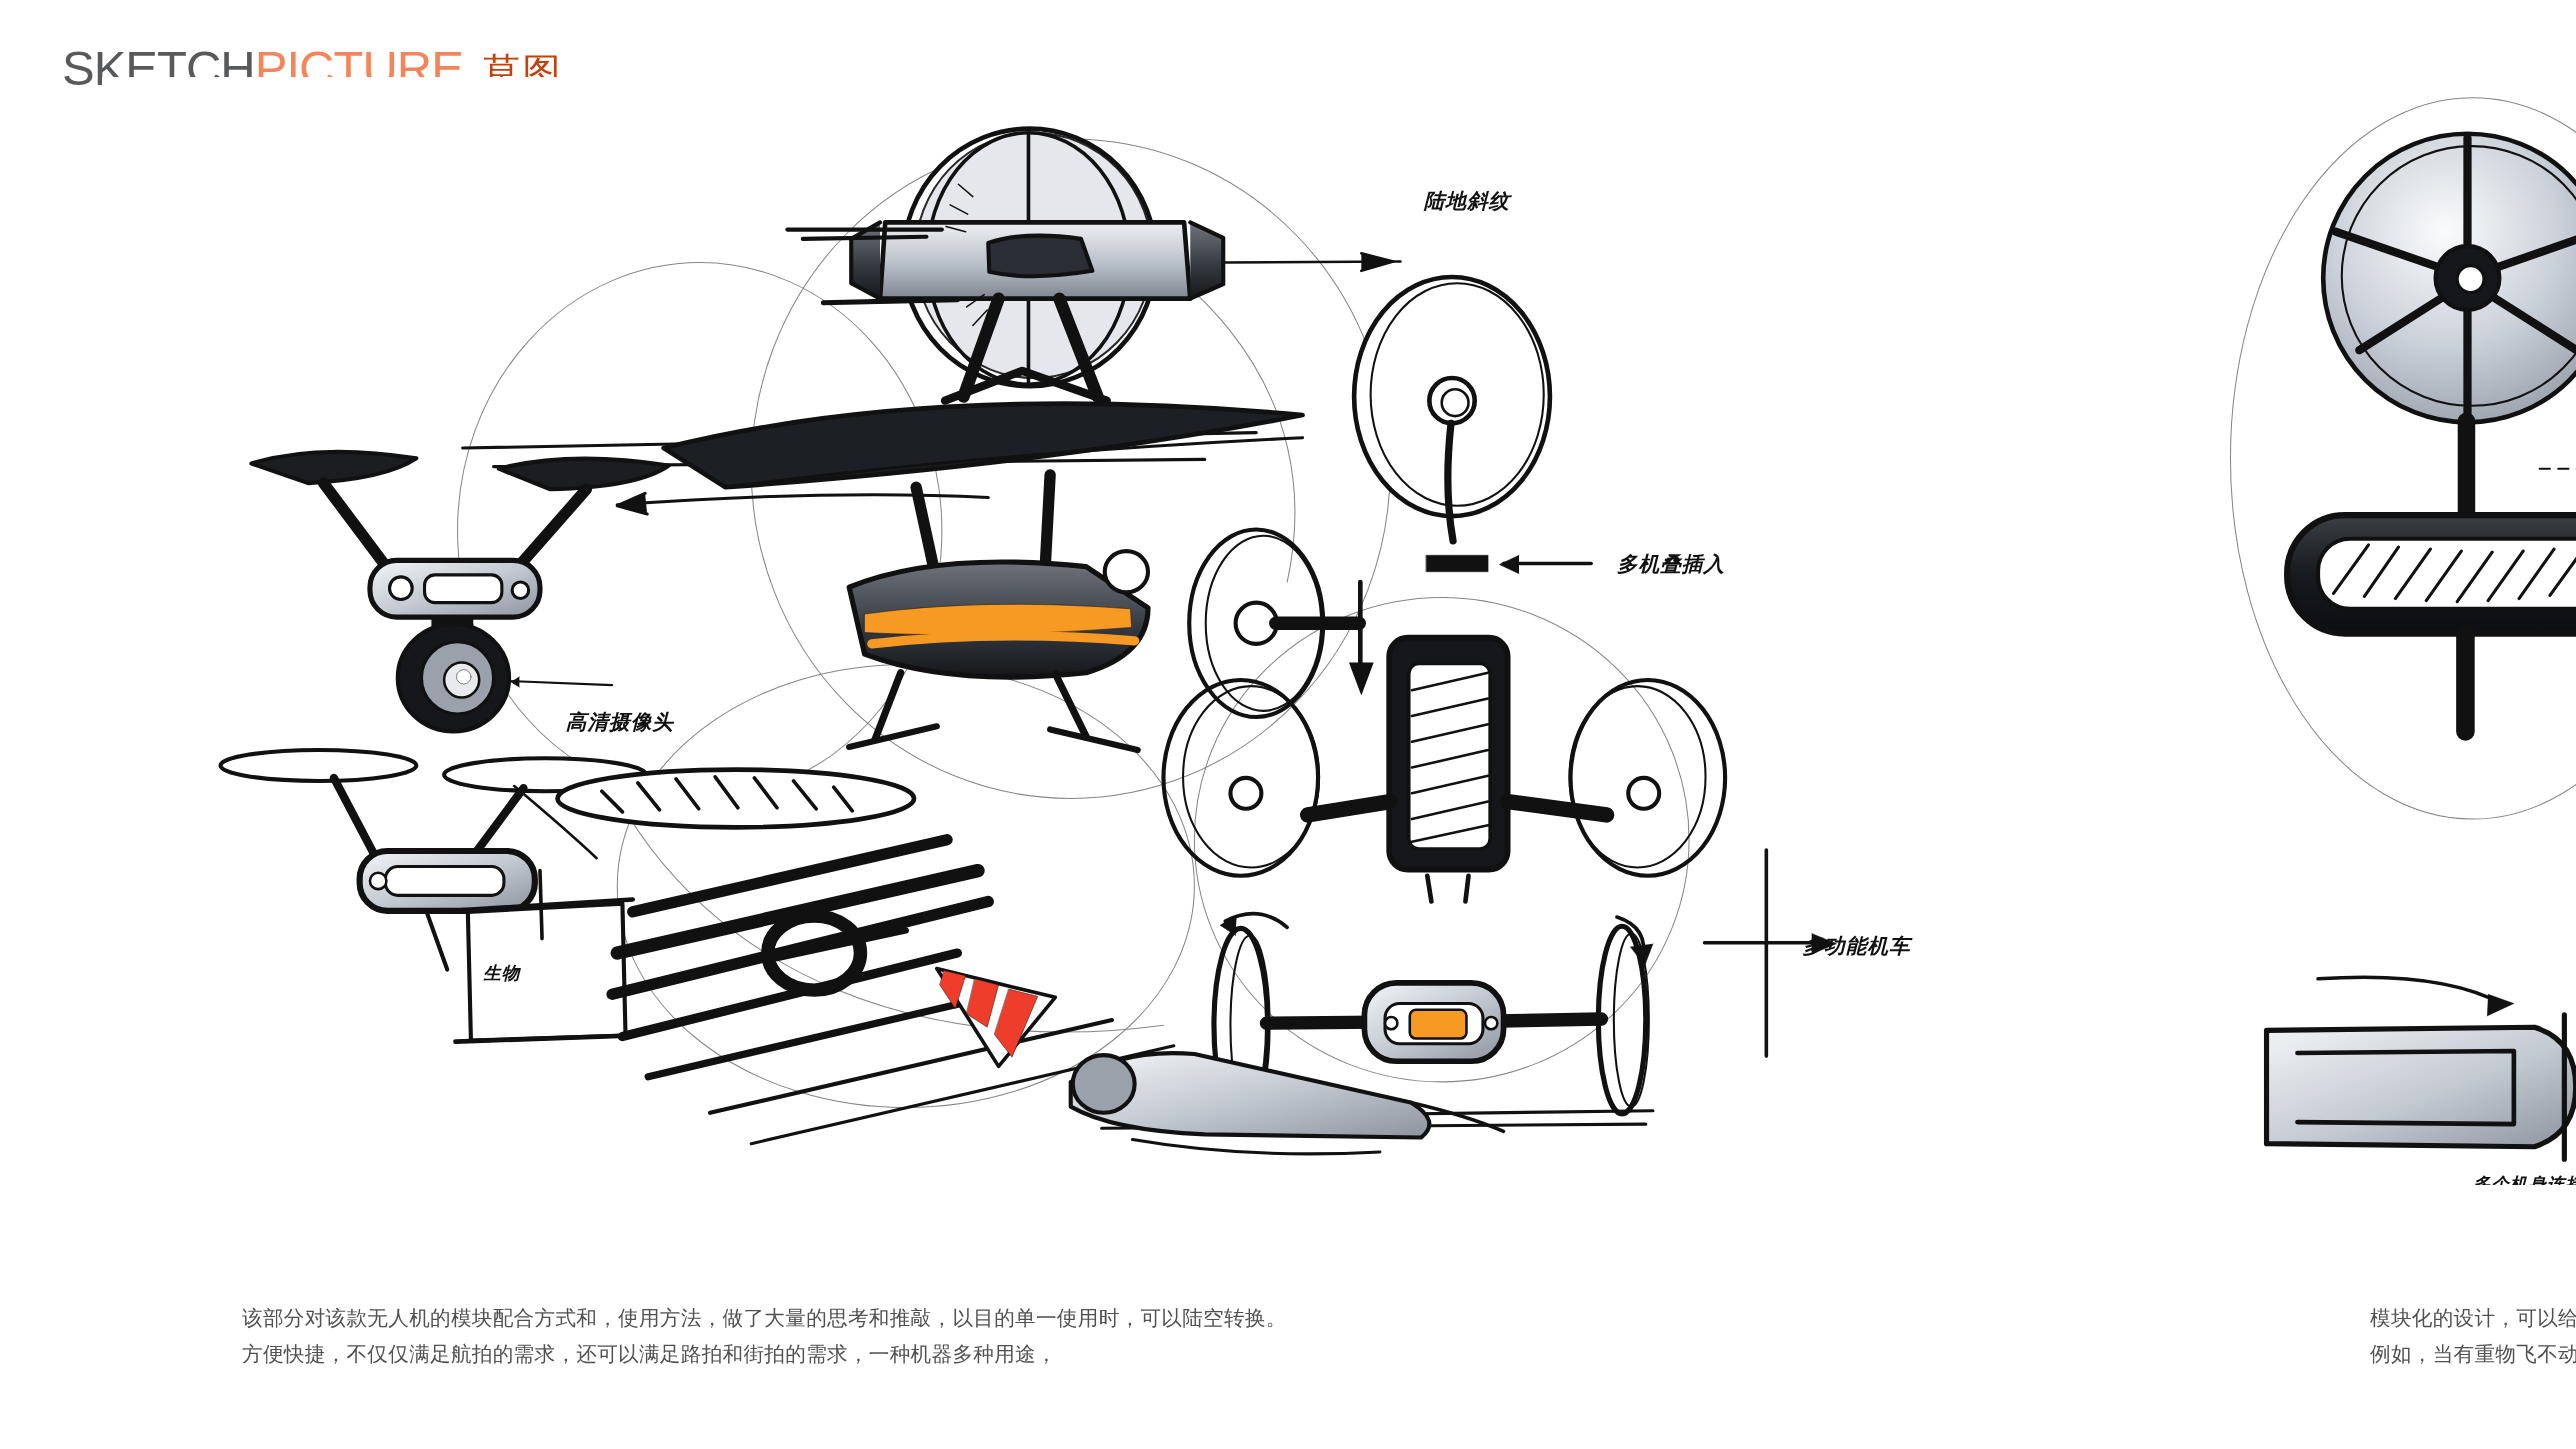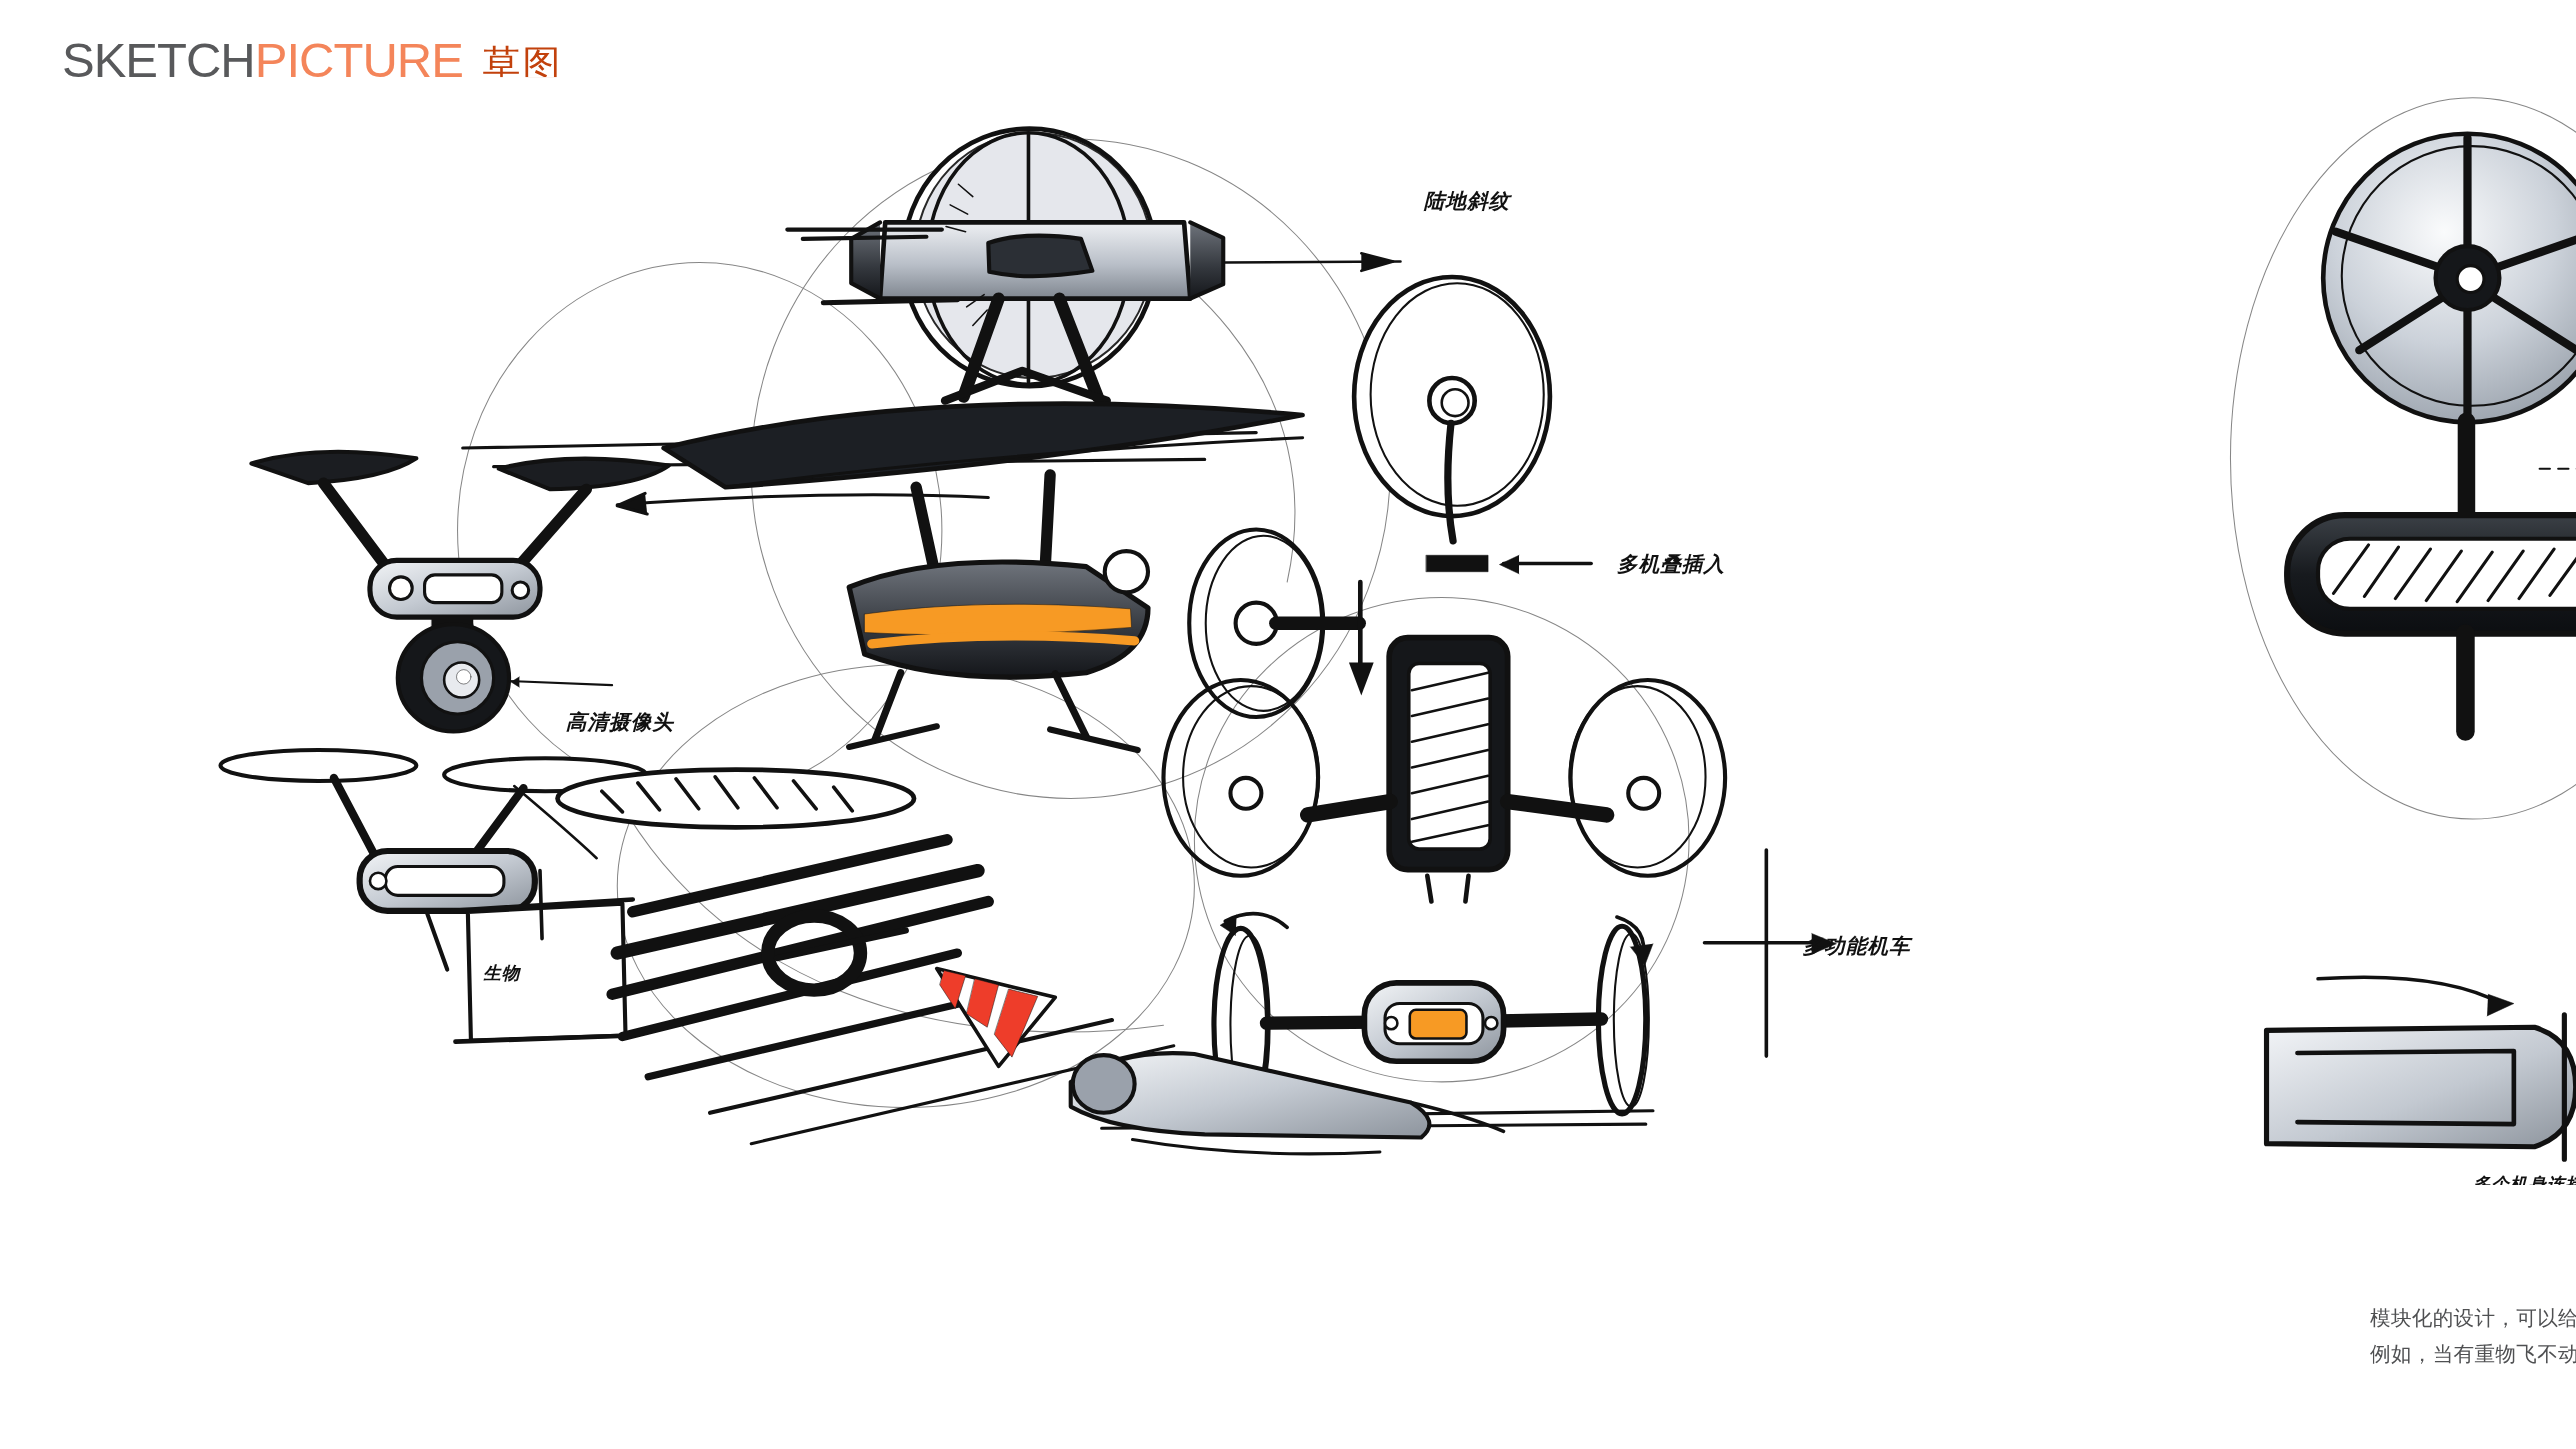--- a/index.html
+++ b/index.html
@@ -6,21 +6,21 @@
   html,body { background:#ffffff; }
   body {
     width:4122px; height:1449px;
     font-family:"Liberation Sans", sans-serif;
     position:relative; overflow:hidden;
   }
   .page { position:absolute; inset:0; background:#ffffff; }
 
   
   .header {
-    position:absolute; left:62px; top:32px;
+    position:absolute; left:62px; top:40px;
     display:flex; align-items:baseline; gap:19.6px;
     white-space:nowrap;
   }
   .brand-main { font-size:49px; font-weight:400; letter-spacing:-1px; }
   .brand-sketch { color:#58595b; }
   .brand-picture { color:#f4855a; }
   .brand-cn { font-size:38px; color:#c2410c; letter-spacing:2.1px; }
 
   
   .panel { position:absolute; top:77px; height:1108px; }
@@ -467,20 +467,24 @@
         <text class="ann" x="1120" y="830">陆地</text>
         <text class="ann ann-sm" x="900" y="960">飞行走势</text>
         <text class="ann" x="1700" y="1580">可自行拆卸</text>
         <text class="ann" x="1760" y="1890">运送物资</text>
         <text class="ann ann-sm" x="2290" y="1730">多款多加，可用于各种用途</text>
         <text class="ann ann-sm" x="500" y="2160">多个机身连接</text>
       </g>
     </svg>
   </div>
 
+  <div class="caption" id="caption-left">
+    <span class="caption-line">该部分对该款无人机的模块配合方式和，使用方法，做了大量的思考和推敲，以目的单一使用时，可以陆空转换。</span>
+    <span class="caption-line">方便快捷，不仅仅满足航拍的需求，还可以满足路拍和街拍的需求，一种机器多种用途，</span>
+  </div>
 
   <div class="caption" id="caption-right">
     <span class="caption-line">模块化的设计，可以给无人机无线可能，每个无人机都是一个单元，一个细胞，当遇到特殊情况时，可以互相组合</span>
     <span class="caption-line">例如，当有重物飞不动事，两台组合，增加动力，当需要急速飞行时，调整，模块，秒变专业竞技飞行器。</span>
   </div>
 
 </div>
 
 
 </body></html>

